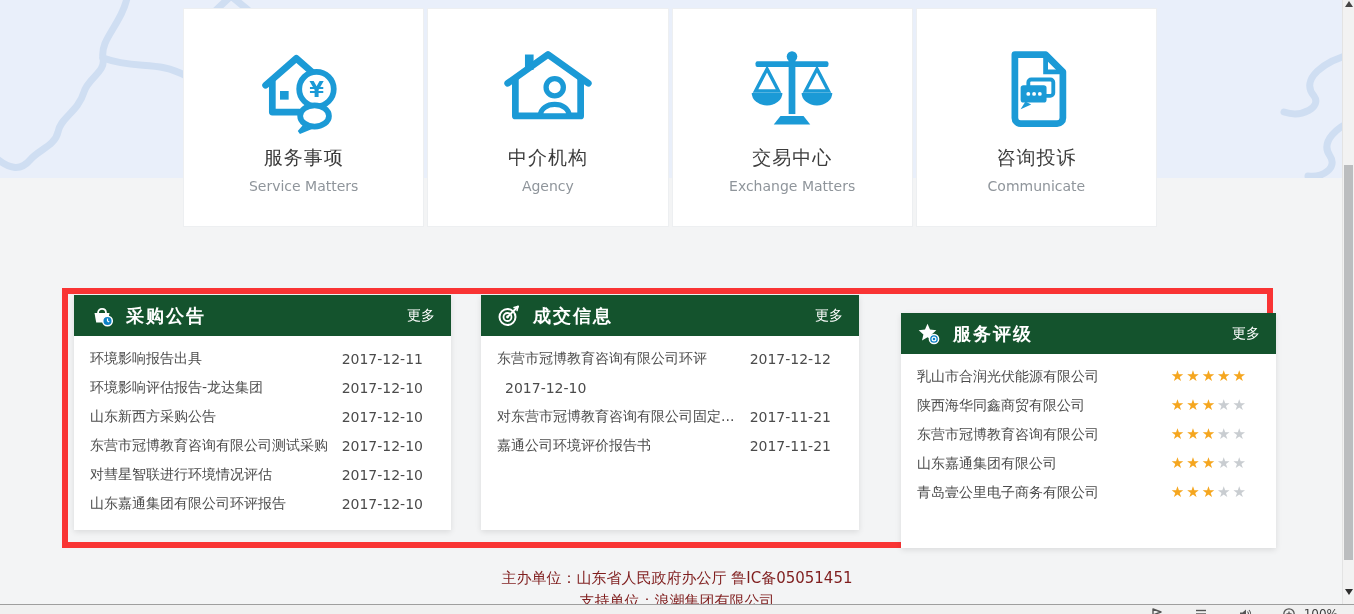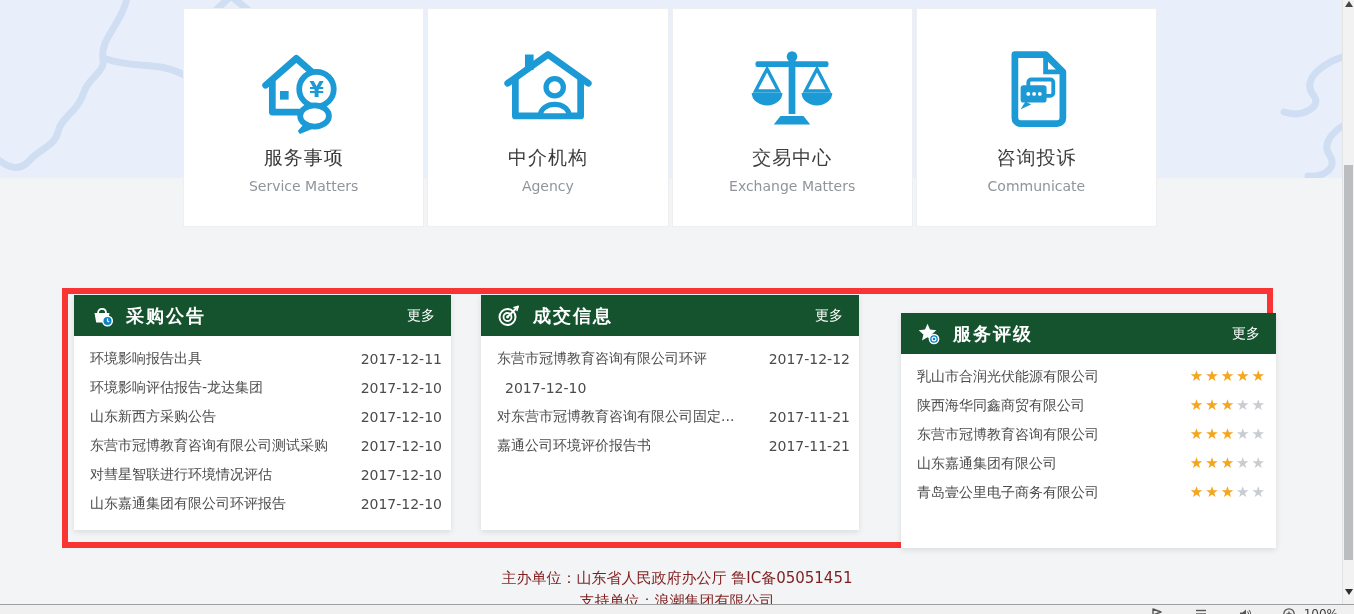--- a/index.html
+++ b/index.html
@@ -20,21 +20,21 @@
   .red-box{position:absolute;left:62px;top:288px;width:1211px;height:260px;border:6px solid #f93434;box-sizing:border-box;z-index:1;}
   
   .panel{position:absolute;top:295px;height:235px;background:#fff;box-shadow:0 2px 6px rgba(0,0,0,.10);z-index:2;}
   #panel-procurement{left:74px;width:377px;}
   #panel-deals{left:481px;width:378px;}
   #panel-ratings{left:901px;width:375px;margin-top:18px;}
   .panel-header{height:41px;background:#14532d;display:flex;align-items:center;padding:0 16px;}
   .panel-header .hicon{width:24px;height:24px;display:inline-flex;}
   .panel-title{color:#fff;font-size:18px;font-weight:bold;margin-left:12px;letter-spacing:2px;flex:1;}
   .more-link{color:#fff;font-size:14px;cursor:pointer;}
-  .panel-body{padding:8px 9px 0 16px;}
+  .panel-body{padding:8px 28px 0 16px;}
   .row{height:29px;display:flex;align-items:center;justify-content:space-between;font-size:14px;color:#4b4b4b;cursor:pointer;}
   .row-text{white-space:nowrap;overflow:hidden;max-width:262px;}
   .row-date{flex-shrink:0;margin-left:8px;color:#4b4b4b;}
   .stars{font-size:15px;letter-spacing:2px;flex-shrink:0;margin-left:8px;line-height:1;}
   .star.on{color:#f5a61f;}
   .star.off{color:#c9cdd1;}
   
   .footer-line{position:absolute;left:0;width:1354px;text-align:center;font-size:15px;color:#7f1d1d;z-index:1;}
   #footer-line1{top:569px;}
   #footer-line2{top:592px;}

